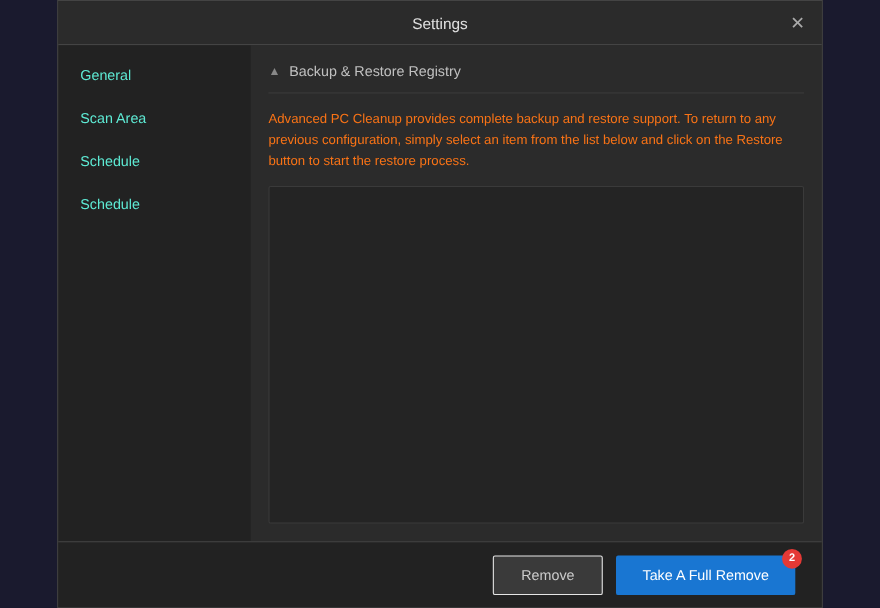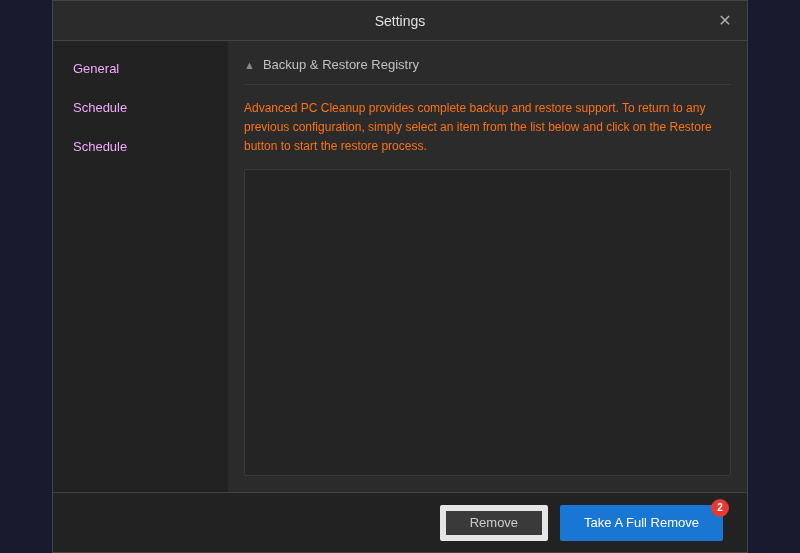--- a/index.html
+++ b/index.html
@@ -71,21 +71,21 @@
 
     .sidebar {
       width: 175px;
       background: #222222;
       flex-shrink: 0;
       padding-top: 8px;
     }
 
     .sidebar-item {
       padding: 12px 20px;
-      color: #f0abfc;
+      color: #5eead4;
       font-size: 13px;
       cursor: pointer;
       display: flex;
       align-items: center;
       gap: 8px;
       position: relative;
     }
 
     .sidebar-item.active {
       color: #fff;
@@ -153,21 +153,21 @@
       cursor: pointer;
       font-size: 13px;
       font-weight: 500;
       border-radius: 2px;
       min-width: 100px;
     }
 
     .btn-secondary {
       background: #3a3a3a;
       color: #ccc;
-      border: 6px solid #e5e5e5;
+      border: 1px solid #e5e5e5;
     }
 
     .btn-primary {
       background: #1976d2;
       color: #fff;
       position: relative;
     }
 
     .btn-badge {
       position: absolute;
@@ -207,20 +207,23 @@
   <div class="title-bar">
     <span class="title-bar-text">Settings</span>
     <button class="close-btn">✕</button>
   </div>
 
   <div class="content-area">
 
     <div class="sidebar">
       <div class="sidebar-item">
         <span>General</span>
+      </div>
+      <div class="sidebar-item">
+        <span>Scan Area</span>
       </div>
       <div class="sidebar-item">
         <span>Schedule</span>
       </div>
       <div class="sidebar-item">
         <span>Schedule</span>
       </div>
     </div>
 
     <div class="main-panel">

